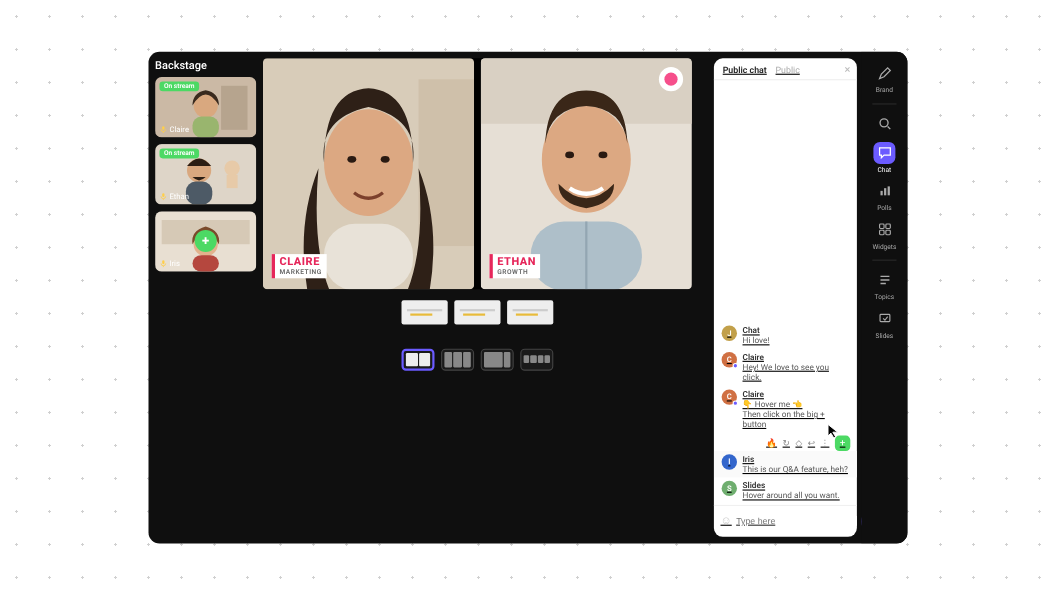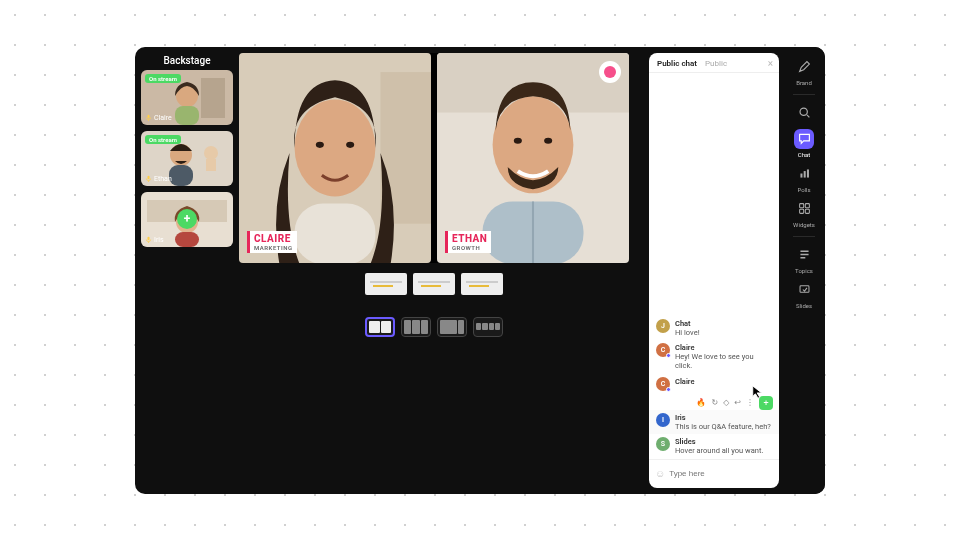--- a/index.html
+++ b/index.html
@@ -17,21 +17,21 @@
     background: #0f0f0f;
     border-radius: 10px;
     display: flex;
     overflow: hidden;
     position: relative;
   }
   
   .backstage-col {
     width: 104px;
     padding: 8px 6px;
-    display: flex; flex-direction: column; text-align: center;
+    display: flex; flex-direction: column;
   }
   .backstage-title { color:#fff; font-size:10px; font-weight:500; margin-bottom:4px; }
   .bs-thumb {
     width:92px; height:55px; background:#333; border-radius:6px;
     margin-bottom:6px; position:relative; overflow:hidden;
   }
   .bs-thumb svg { width:100%; height:100%; }
   .on-stream-badge {
     position:absolute; top:4px; left:4px;
     background:#4cd964; color:#fff; font-size:6px; font-weight:600;
@@ -86,20 +86,21 @@
     background:#1a1a1a;
   }
   .layout-btn.active{border:2px solid #6b5bff;}
   .layout-btn span{flex:1;height:100%;background:#888;border-radius:1px;}
   .layout-btn.active span{background:#eee;}
   
   .chat-panel {
     width:130px; background:#fff; border-radius:8px;
     display:flex; flex-direction:column;
     margin:6px 4px 6px 16px;
+    text-decoration:underline;
   }
   .chat-tabs {
     display:flex; align-items:center; gap:8px; padding:6px 8px 4px; border-bottom:1px solid #eee;
     position:relative;
   }
   .chat-tab { font-size:8px; color:#aaa; cursor:pointer;}
   .chat-tab.active{color:#222;font-weight:600;}
   .chat-close{position:absolute;right:6px;top:5px;font-size:10px;color:#bbb;cursor:pointer;}
   .chat-body { flex:1; overflow:hidden; padding:4px 0 0; display:flex;flex-direction:column;justify-content:flex-end;}
   .msg { display:flex; gap:5px; padding:3px 7px; position:relative;}
@@ -298,20 +299,22 @@
         </div>
       </div>
 
       <div class="msg">
         <div class="avatar" style="background:#d07043">
             <span>C</span>
             <span class="dot"></span>
           </div>
         <div class="msg-body">
           <div class="msg-name">Claire</div>
+          <div class="msg-text" style="white-space:pre-line">👇 Hover me 👈
+Then click on the big + button</div>
         </div>
       </div>
 
       <div class="reactions">
         <span>🔥</span>
         <span>↻</span>
         <span>◇</span>
         <span>↩</span>
         <span>⋮</span>
         <span class="react-add">+</span>

